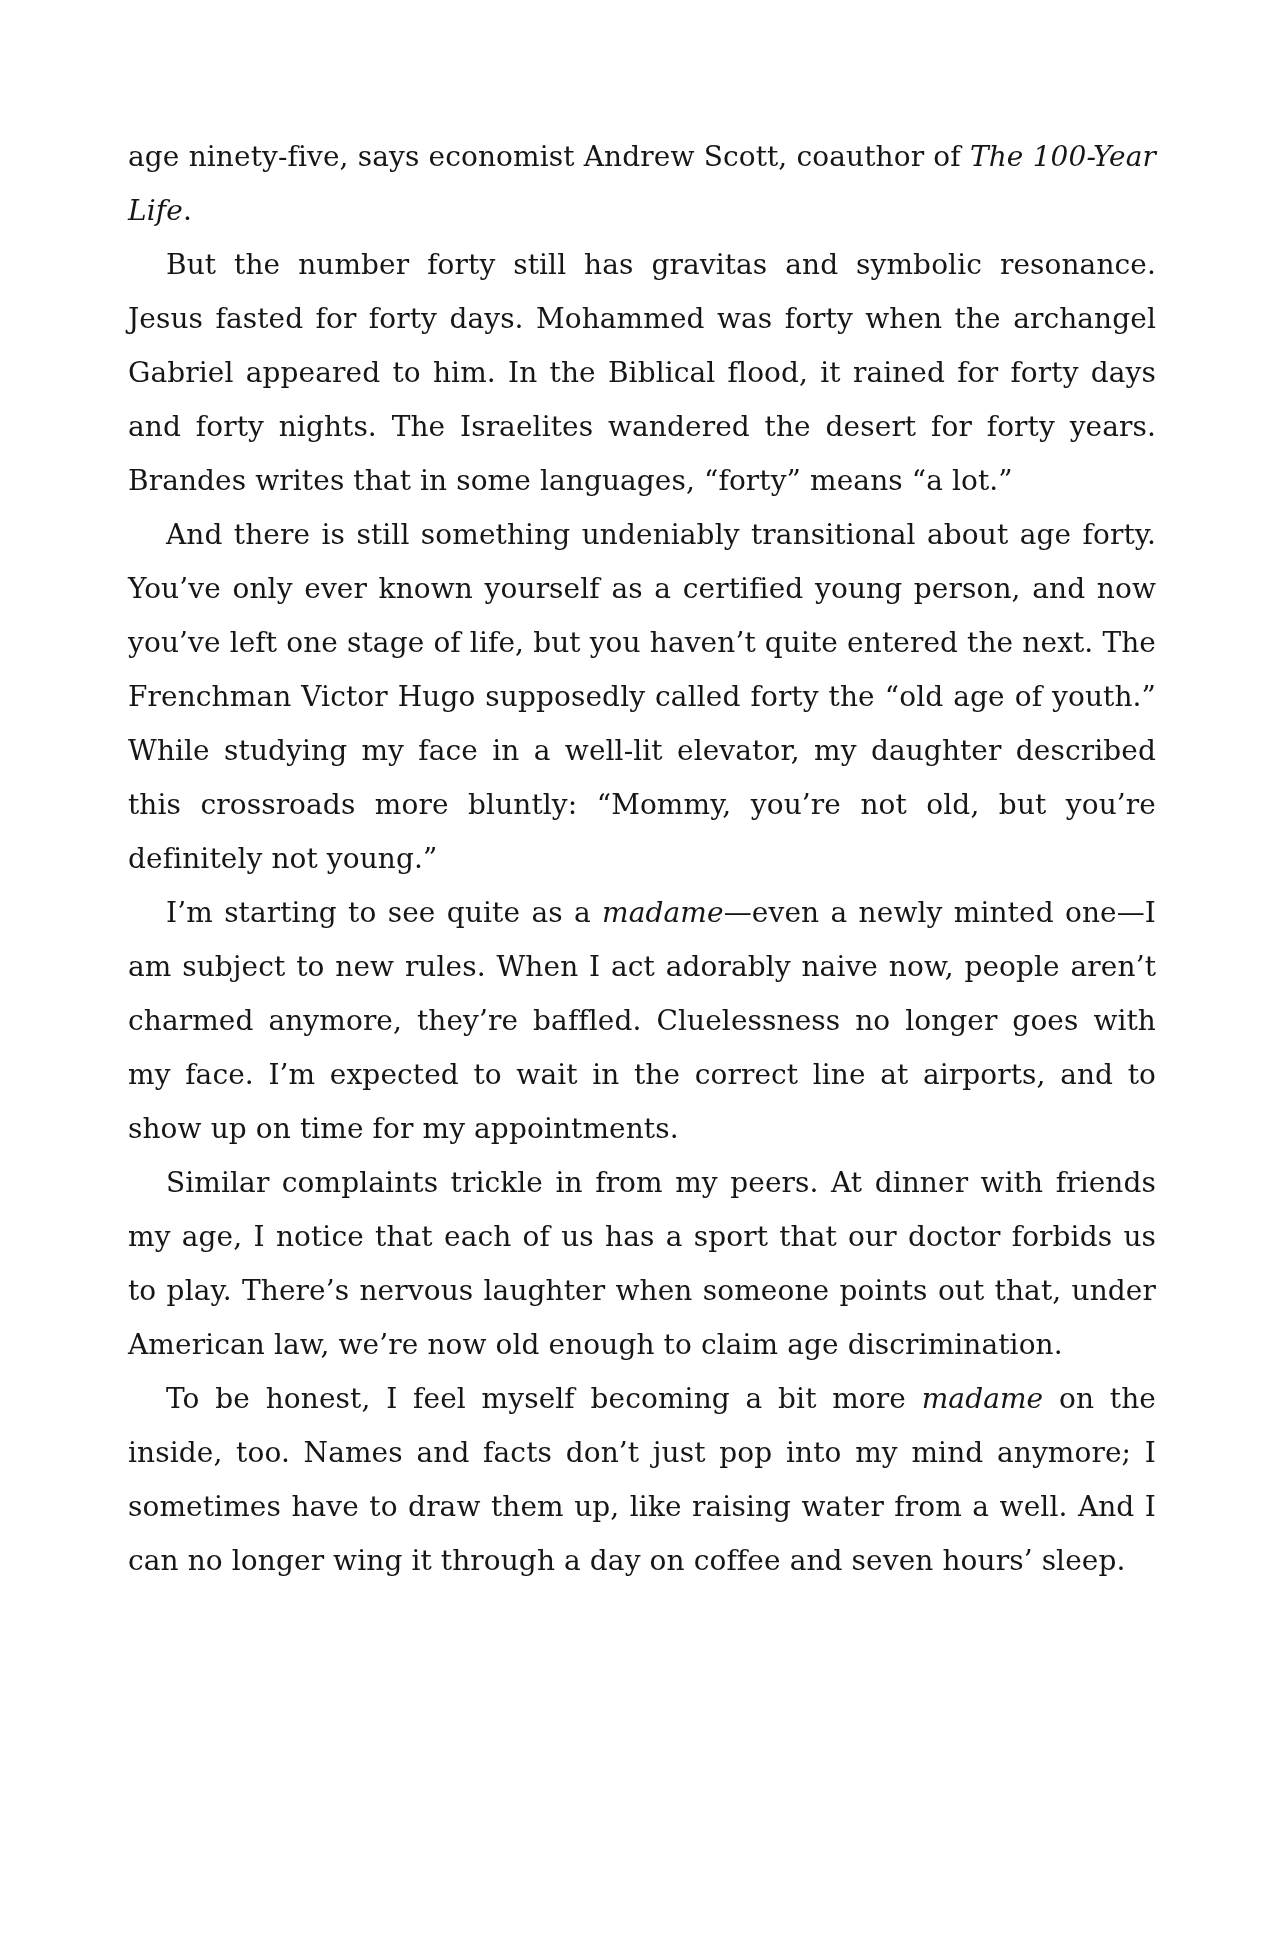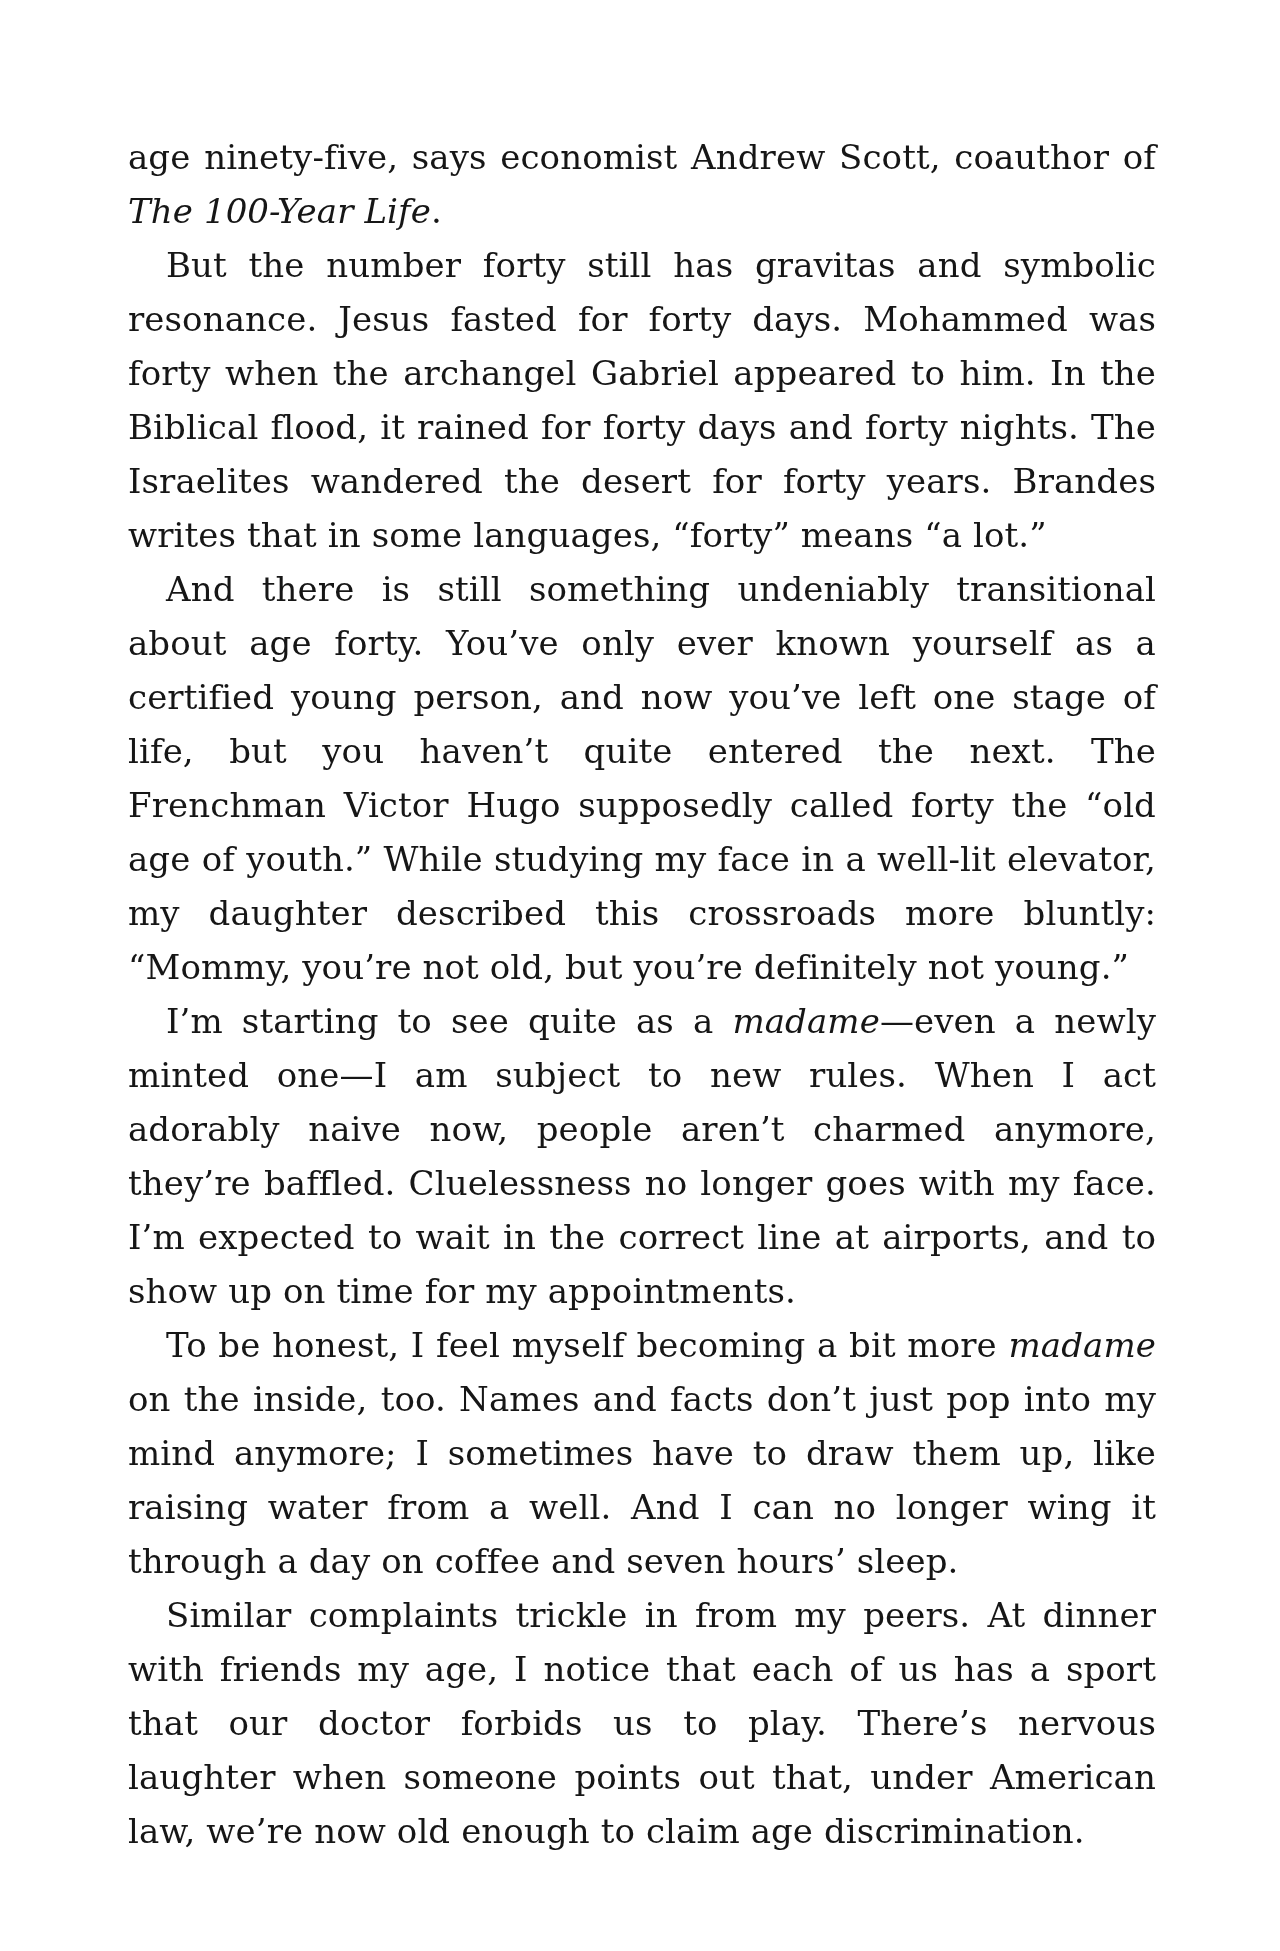--- a/index.html
+++ b/index.html
@@ -14,21 +14,21 @@
   }
   .page {
     width: 1280px;
     height: 1951px;
     box-sizing: border-box;
     padding: 130px 124px 0 128px;
     background: var(--page-bg, #ffffff);
   }
   .text-column {
     font-family: "DejaVu Serif", "Liberation Serif", serif;
-    font-size: 34px;
+    font-size: 28px;
     line-height: 54px;
     color: var(--text-color, #161616);
     text-align: justify;
     letter-spacing: 0.1px;
   }
   .para {
     margin: 0;
     padding: 0;
     text-indent: 38px;
   }
@@ -46,18 +46,18 @@
   <div class="text-column">
 
     <p class="para no-indent"><span>age ninety-five, says economist Andrew Scott, coauthor of </span><em class="italic">The 100-Year Life</em><span>.</span></p>
 
     <p class="para"><span>But the number forty still has gravitas and symbolic resonance. Jesus fasted for forty days. Mohammed was forty when the archangel Gabriel appeared to him. In the Biblical flood, it rained for forty days and forty nights. The Israelites wandered the desert for forty years. Brandes writes that in some languages, “forty” means “a lot.”</span></p>
 
     <p class="para"><span>And there is still something undeniably transitional about age forty. You’ve only ever known yourself as a certified young person, and now you’ve left one stage of life, but you haven’t quite entered the next. The Frenchman Victor Hugo supposedly called forty the “old age of youth.” While studying my face in a well-lit elevator, my daughter described this crossroads more bluntly: “Mommy, you’re not old, but you’re definitely not young.”</span></p>
 
     <p class="para"><span>I’m starting to see quite as a </span><em class="italic">madame</em><span>—even a newly minted one—I am subject to new rules. When I act adorably naive now, people aren’t charmed anymore, they’re baffled. Cluelessness no longer goes with my face. I’m expected to wait in the correct line at airports, and to show up on time for my appointments.</span></p>
 
+    <p class="para"><span>Similar complaints trickle in from my peers. At dinner with friends my age, I notice that each of us has a sport that our doctor forbids us to play. There’s nervous laughter when someone points out that, under American law, we’re now old enough to claim age discrimination.</span></p>
+
     <p class="para"><span>To be honest, I feel myself becoming a bit more </span><em class="italic">madame</em><span> on the inside, too. Names and facts don’t just pop into my mind anymore; I sometimes have to draw them up, like raising water from a well. And I can no longer wing it through a day on coffee and seven hours’ sleep.</span></p>
-
-    <p class="para"><span>Similar complaints trickle in from my peers. At dinner with friends my age, I notice that each of us has a sport that our doctor forbids us to play. There’s nervous laughter when someone points out that, under American law, we’re now old enough to claim age discrimination.</span></p>
 
   </div>
 </div>
 
 </body></html>

